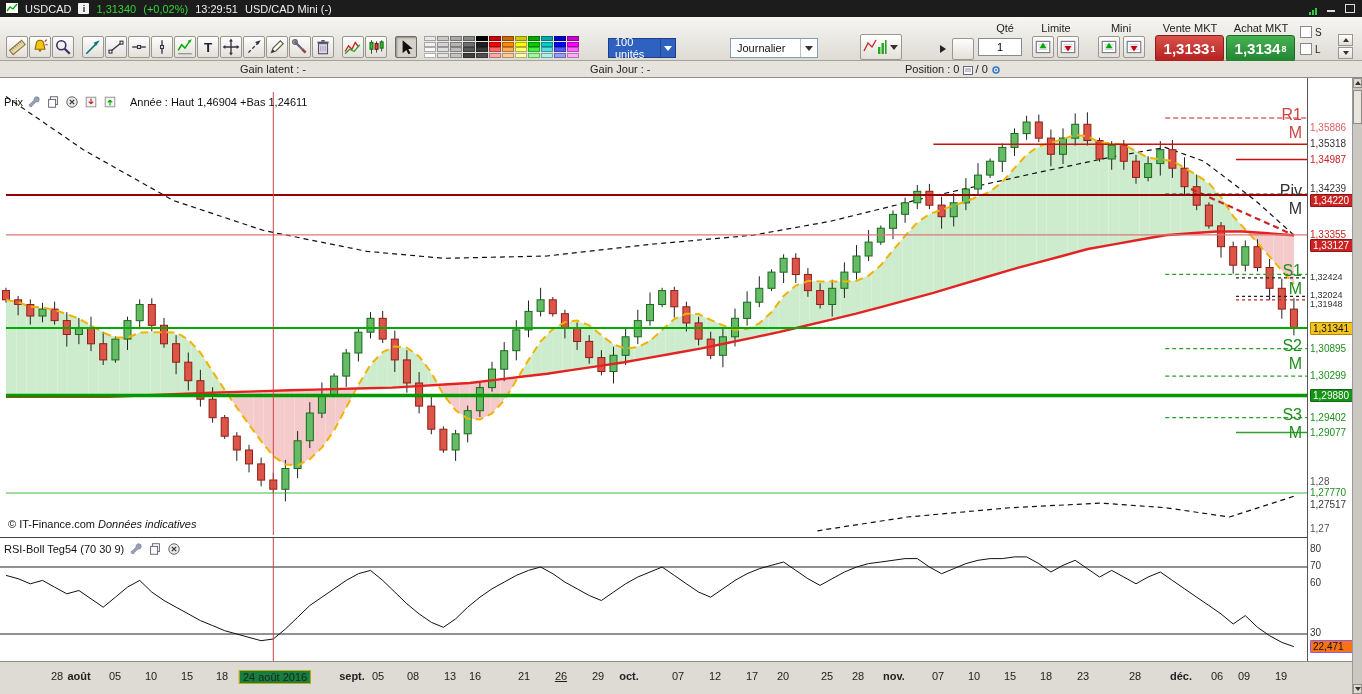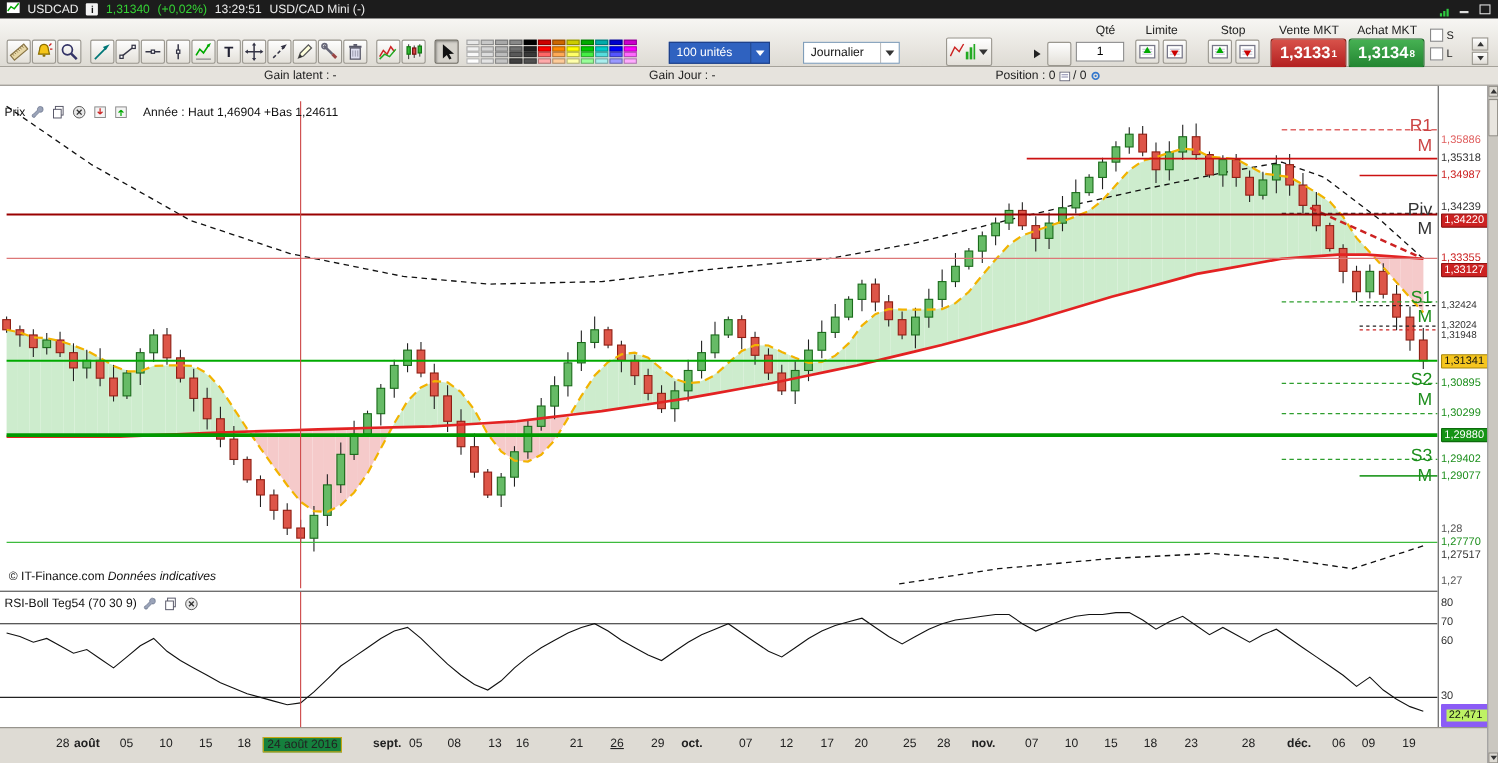--- a/index.html
+++ b/index.html
@@ -12,21 +12,21 @@
   .sigbar{display:inline-block;width:2px;background:#2ecc40;margin-right:1px;vertical-align:bottom;}
   .winbtn{width:13px;height:11px;display:inline-flex;align-items:flex-end;justify-content:center;}
   .winbtn .bar{width:8px;height:2px;background:#ddd;margin-bottom:2px;}
   .winbtn .box{width:8px;height:7px;border:1px solid #ddd;margin-bottom:1px;}
   
   .toolbar{position:absolute;top:17px;left:0;width:1362px;height:44px;background:linear-gradient(#f7f6f3,#dedbd4);border-bottom:1px solid #a5a29a;box-sizing:border-box;}
   .icon-btn{position:absolute;width:22px;height:22px;border:1px solid #9a978f;border-radius:2px;background:linear-gradient(#fefefe,#e3e0d9);box-sizing:border-box;display:flex;align-items:center;justify-content:center;cursor:pointer;}
   .icon-btn.pressed{background:#d5d2cb;border-color:#6f6c64;box-shadow:inset 1px 1px 2px rgba(0,0,0,.35);}
   .swatch{position:absolute;width:12px;height:5px;box-sizing:border-box;border:1px solid rgba(0,0,0,.3);cursor:pointer;}
   .dd{position:absolute;height:20px;font-size:11px;display:flex;align-items:center;box-sizing:border-box;cursor:pointer;}
-  .dd.qty{left:608px;top:21px;width:92px;background:#2f62c0;color:#fff;border:1px solid #1d3f85;padding-left:6px;}
+  .dd.qty{left:608px;top:21px;width:68px;background:#2f62c0;color:#fff;border:1px solid #1d3f85;padding-left:6px;}
   .dd.period{left:730px;top:21px;width:88px;background:#fff;color:#111;border:1px solid #7f9db9;padding-left:6px;}
   .dd .dd-arrow{margin-left:auto;width:16px;height:100%;display:flex;align-items:center;justify-content:center;border-left:1px solid rgba(0,0,0,.25);}
   .tri-down{width:0;height:0;border-left:4px solid transparent;border-right:4px solid transparent;border-top:5px solid #fff;}
   .tri-down.dark{border-top-color:#333;}
   .style-btn{position:absolute;left:860px;top:17px;width:42px;height:26px;border:1px solid #9a978f;border-radius:2px;background:linear-gradient(#fff,#e3e0d9);display:flex;align-items:center;padding:0 2px;box-sizing:border-box;cursor:pointer;}
   .hdr-lbl{position:absolute;top:5px;font-size:11px;color:#222;text-align:center;}
   .qty-input{position:absolute;left:978px;top:21px;width:42px;height:16px;border:1px solid #8a8a8a;font-size:11px;text-align:center;padding:0;}
   .mkt{position:absolute;top:18px;width:67px;height:25px;border-radius:3px;color:#fff;font-size:15px;font-weight:bold;display:flex;align-items:center;justify-content:center;cursor:pointer;}
   .mkt sup{font-size:9px;margin-left:1px;}
   .mkt.sell{left:1155px;background:linear-gradient(#d8524a,#b32020);border:1px solid #8d1d16;}
@@ -52,21 +52,21 @@
   .watermark{position:absolute;left:8px;top:440px;font-size:11px;color:#111;}
   .watermark i{font-style:italic;}
   
   .axis-col{position:absolute;left:1307px;top:78px;width:45px;height:583px;background:#fff;border-left:1px solid #555;box-sizing:border-box;}
   .axl{position:absolute;left:2px;width:42px;font-size:10px;line-height:11px;color:#333;}
   .axl.small{font-size:9px;}
   .axl.badge{border-radius:1px;padding:0 2px;width:38px;}
   .badge-yellow{background:#f5c51e;border:1px solid #a8860a;color:#111;}
   .badge-red{background:#cc2222;border:1px solid #8d1414;color:#fff;}
   .badge-green{background:#159315;border:1px solid #0c6b0c;color:#fff;}
-  .badge-white{background:#bef264;border:5px solid #8b5cf6;color:#111;}
+  .badge-white{background:#f97316;border:1px solid #8b5cf6;color:#111;}
   
   .date-axis{position:absolute;top:661px;left:0;width:1352px;height:33px;background:#dedbd4;border-top:1px solid #8f8c85;box-sizing:border-box;}
   .dlabel{position:absolute;top:8px;transform:translateX(-50%);font-size:11px;color:#222;white-space:nowrap;}
   .dlabel.month{font-weight:bold;}
   .dlabel.hl{background:#15803d;border:1px solid #c9a813;padding:0 3px;}
   
   .vscroll{position:absolute;left:1352px;top:78px;width:10px;height:616px;background:#cac7c0;border-left:1px solid #999;box-sizing:border-box;}
   .vs-btn{position:absolute;left:0;width:9px;height:10px;background:#dedbd4;border:1px solid #8f8c85;box-sizing:border-box;display:flex;align-items:center;justify-content:center;cursor:pointer;}
   .vs-thumb{position:absolute;left:0;top:12px;width:9px;height:34px;background:#e8e5df;border:1px solid #8f8c85;box-sizing:border-box;cursor:pointer;}
 </style>
@@ -288,21 +288,21 @@
       <span class="tri-down dark" style="margin-left:3px"></span>
     </div>
 
     <span class="expander"></span>
     <div class="icon-btn" id="order-settings-btn" style="left:952px;top:21px">
         <svg width="18" height="18" viewBox="0 0 16 16">undefined</svg>
       </div>
 
     <span class="hdr-lbl" style="left:985px;width:40px">Qté</span>
     <span class="hdr-lbl" style="left:1030px;width:52px">Limite</span>
-    <span class="hdr-lbl" style="left:1097px;width:48px">Stop</span>
+    <span class="hdr-lbl" style="left:1097px;width:48px">Mini</span>
     <span class="hdr-lbl" style="left:1156px;width:68px">Vente MKT</span>
     <span class="hdr-lbl" style="left:1227px;width:68px">Achat MKT</span>
 
     <input class="qty-input" value="1" style="">
 
     <div class="icon-btn" id="limit-buy-btn" style="left:1032px;top:19px">
         <svg width="18" height="18" viewBox="0 0 16 16">
           <rect x="2" y="3" width="12" height="10" fill="#fff" stroke="#778"></rect>
           <path d="M4 6h8M4 8h8M4 10h8" stroke="#bbc" stroke-width="0.8"></path>
           <polygon points="8,4 5,9 11,9" fill="#0a0"></polygon>

